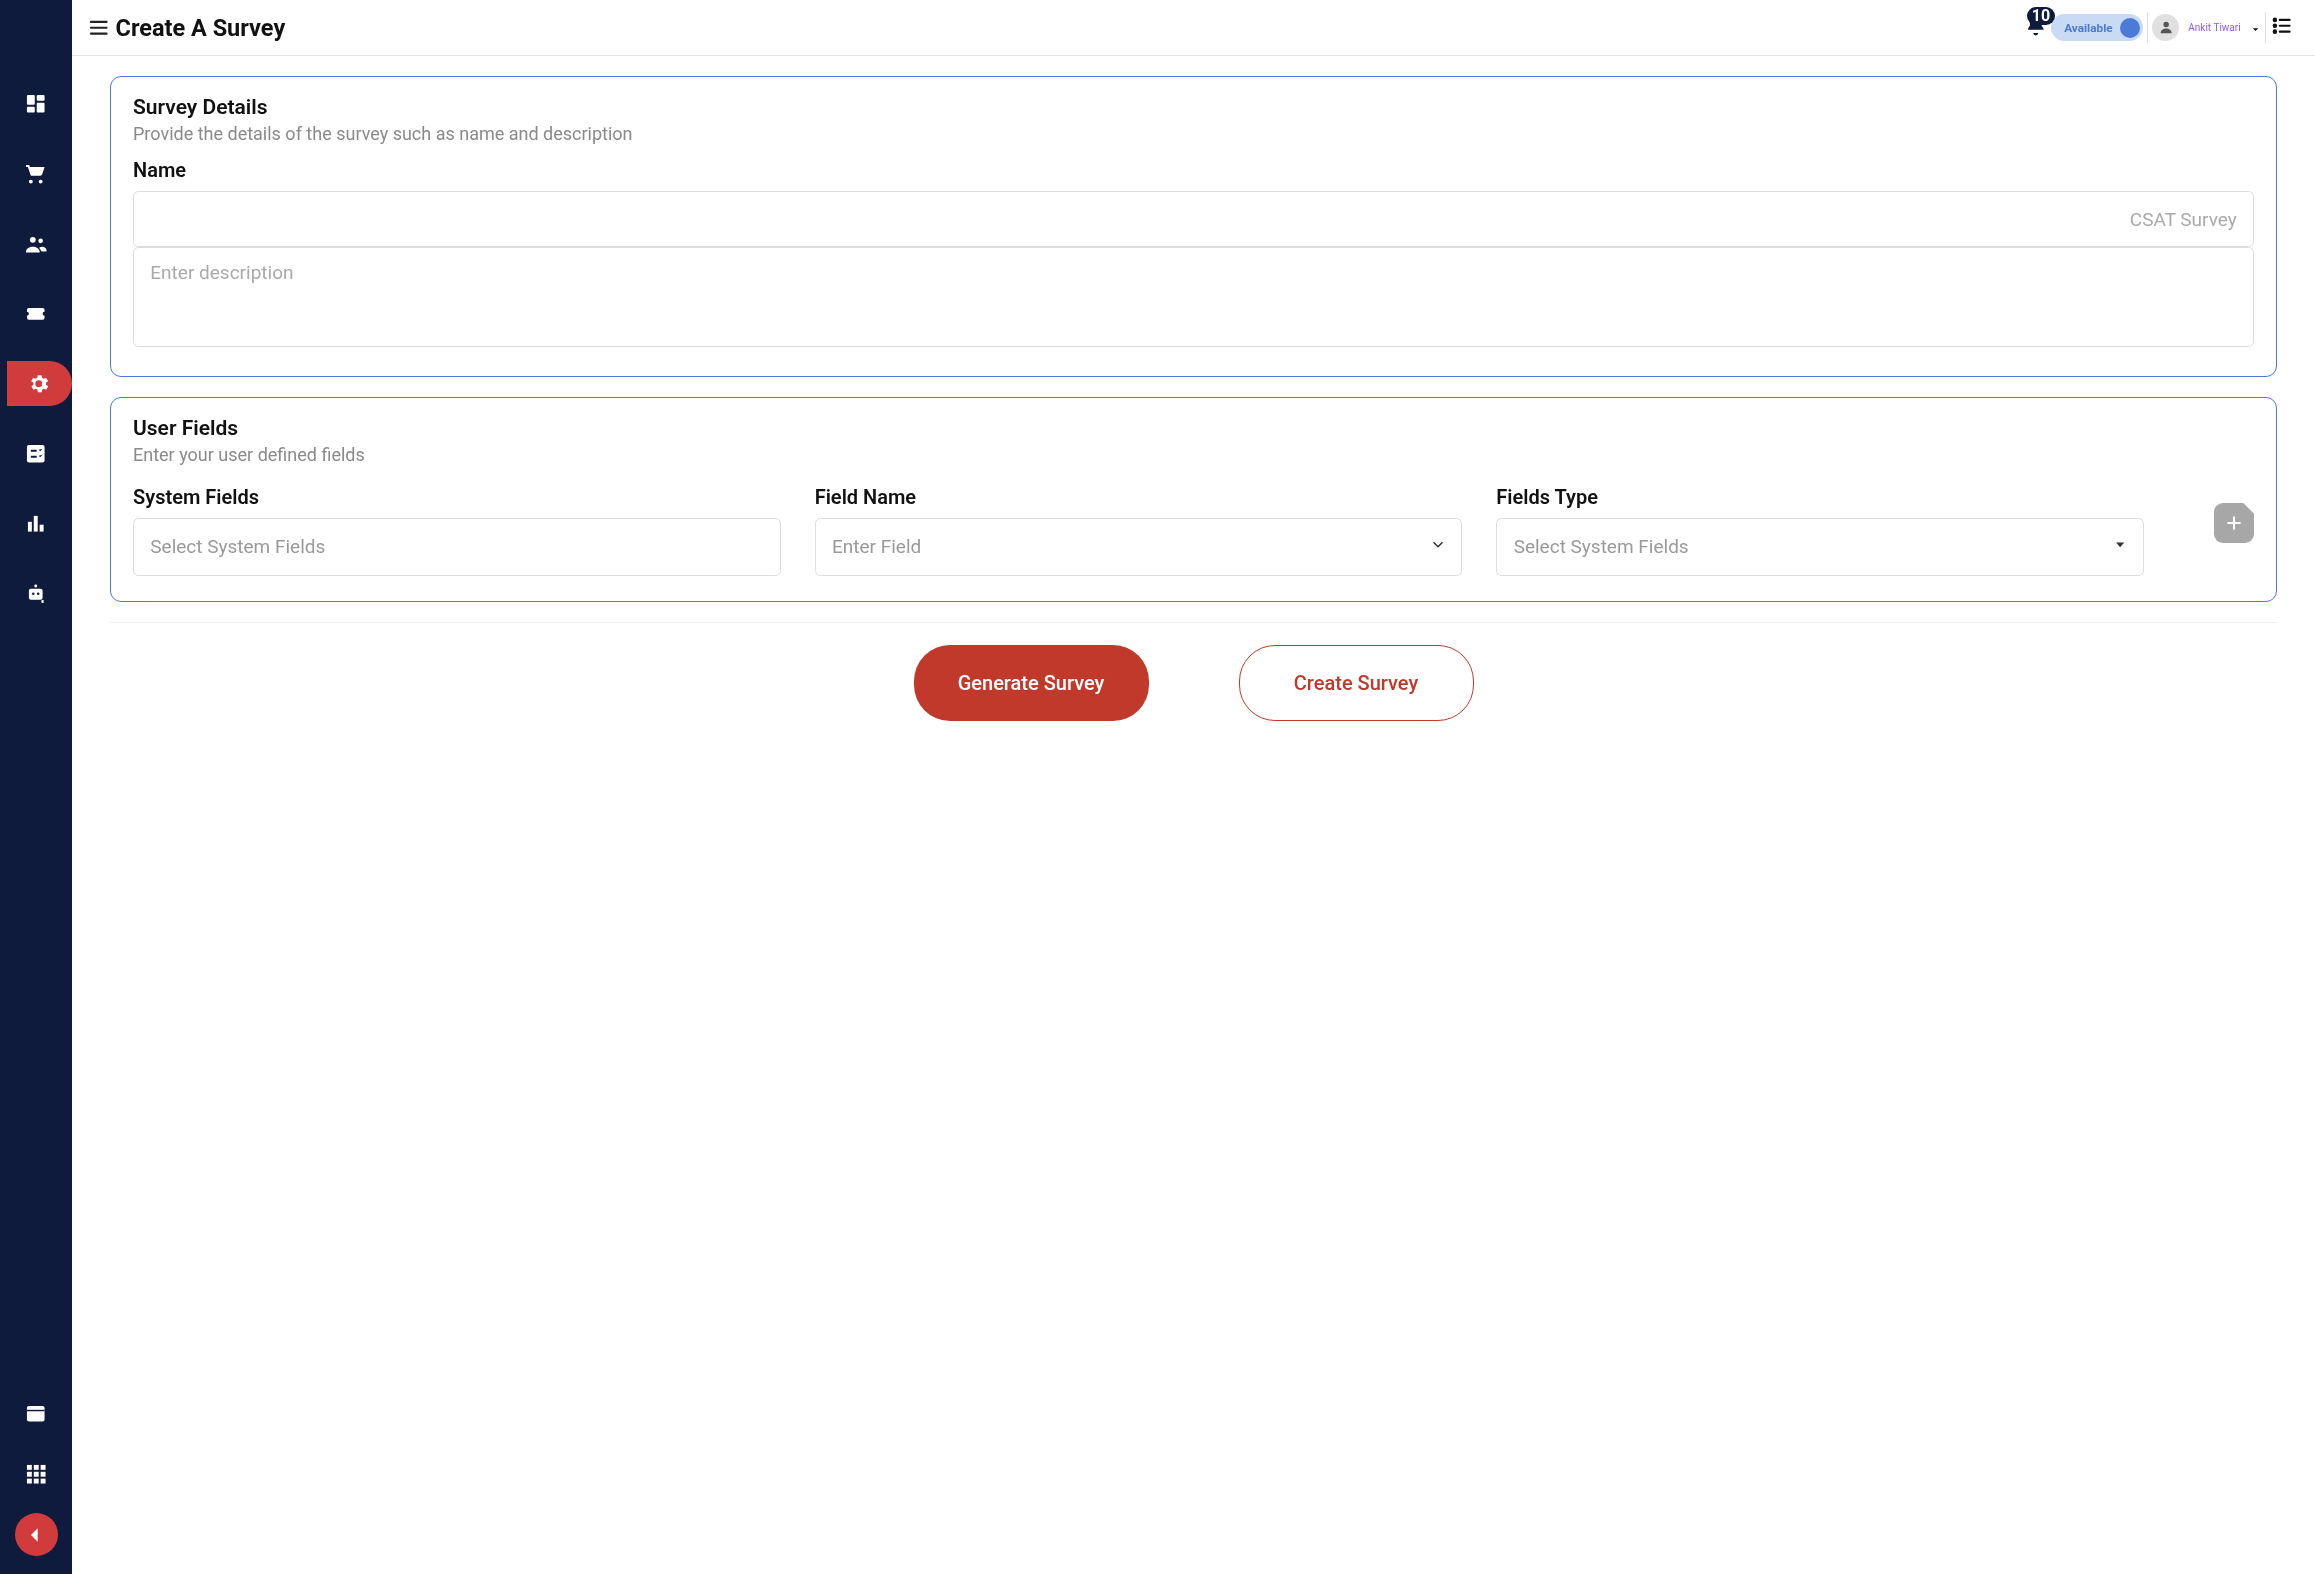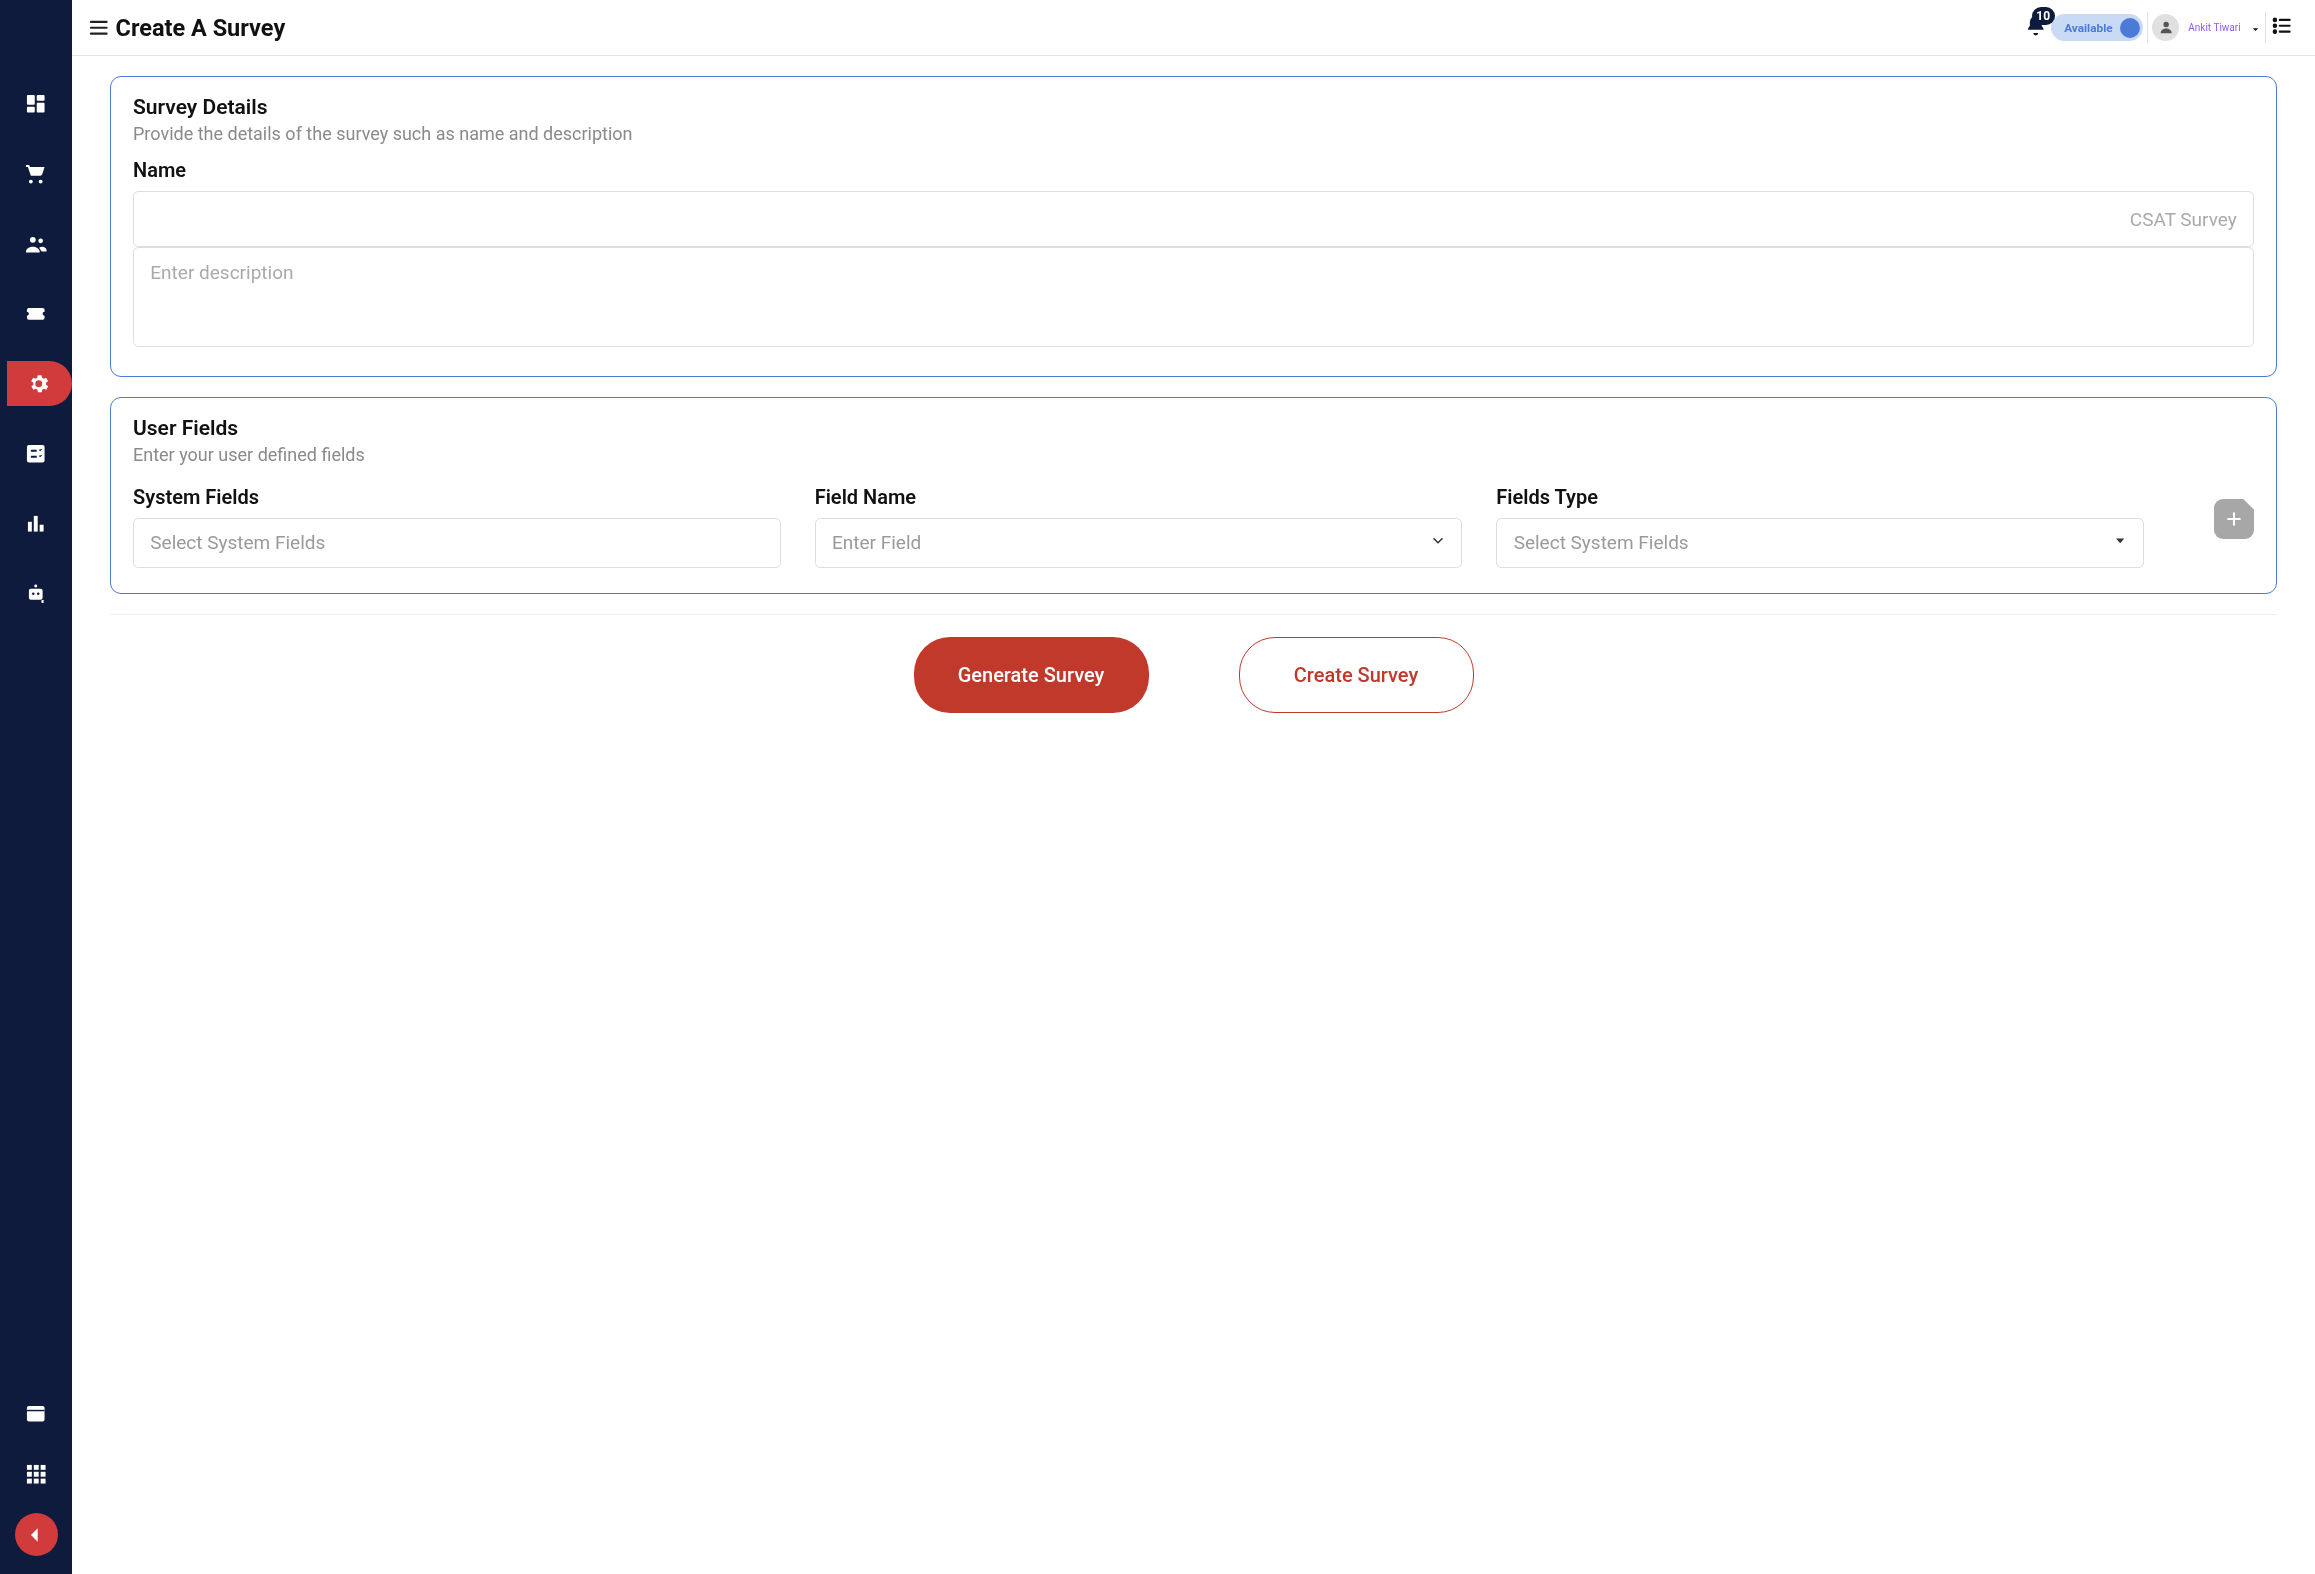--- a/index.html
+++ b/index.html
@@ -49,21 +49,21 @@
 .hamburger svg { width: 23.5px; height: 23.5px; stroke: #222; }
 .page-title { font-size: 23.5px; font-weight: 700; color: #111; }
 .header-spacer { flex: 1; }
 
 .notif { position: relative; cursor: pointer; }
 .notif svg { width: 23.5px; height: 23.5px; fill: #0f1b3d; }
 .notif-badge {
   position: absolute; top: -7.2px; right: -7.2px;
   background: #0f1b3d; color: #fff;
   border-radius: 9px; min-width: 18px; height: 18px;
-  font-size: 12px; font-weight: 700;
+  font-size: 16px; font-weight: 700;
   display: flex; align-items: center; justify-content: center;
   padding: 0 4.5px;
 }
 .avail-toggle {
   display: flex; align-items: center; gap: 7.2px;
   background: #c9daf5; border-radius: 18px; height: 27px;
   padding: 0 3.6px 0 12.7px; cursor: pointer;
 }
 .avail-label { font-size: 11.8px; font-weight: 700; color: #4b7bd6; }
 .avail-knob { width: 20px; height: 20px; border-radius: 50%; background: #4b7bd6; }
@@ -99,21 +99,21 @@
 .text-input::placeholder, .text-area::placeholder { color: #aaa; }
 .text-area { height: 100px; padding: 12.7px 16.3px; resize: none; }
 
 .fields-row { display: flex; gap: 34px; align-items: flex-end; }
 .fields-col { display: flex; flex-direction: column; }
 .fields-col .field-label { margin-top: 5.4px; }
 .col-1 { flex: 1.05; }
 .col-2 { flex: 1.05; }
 .col-3 { flex: 1.05; }
 .select-box {
-  height: 50px; padding: 0 40px 0 16.3px; position: relative;
+  height: 58px; padding: 0 40px 0 16.3px; position: relative;
   display: flex; align-items: center; color: #9a9a9a; cursor: pointer;
 }
 .select-box .chev { position: absolute; right: 14.5px; top: 50%; transform: translateY(-50%); }
 .select-box .chev svg { width: 18px; height: 18px; stroke: #333; fill:none; }
 .select-box .tri { position: absolute; right: 14.5px; top: 50%; transform: translateY(-50%); }
 .select-box .tri svg { width: 16.3px; height: 16.3px; fill: #333; }
 .add-btn {
   width: 40px; height: 40px; border-radius: 9px; background: #a7a7a7;
   display: flex; align-items: center; justify-content: center; cursor: pointer;
   align-self: center; position: relative; margin-bottom: 9px; margin-left: 36px;

